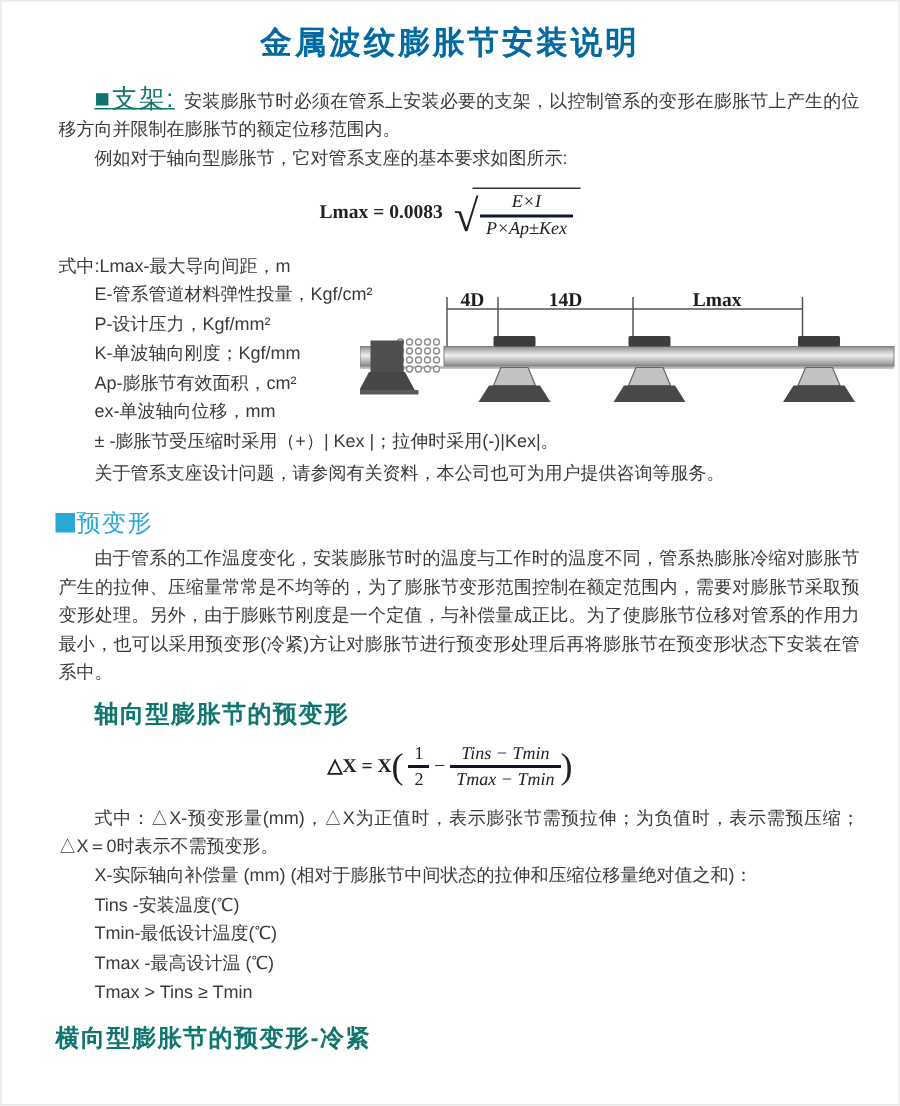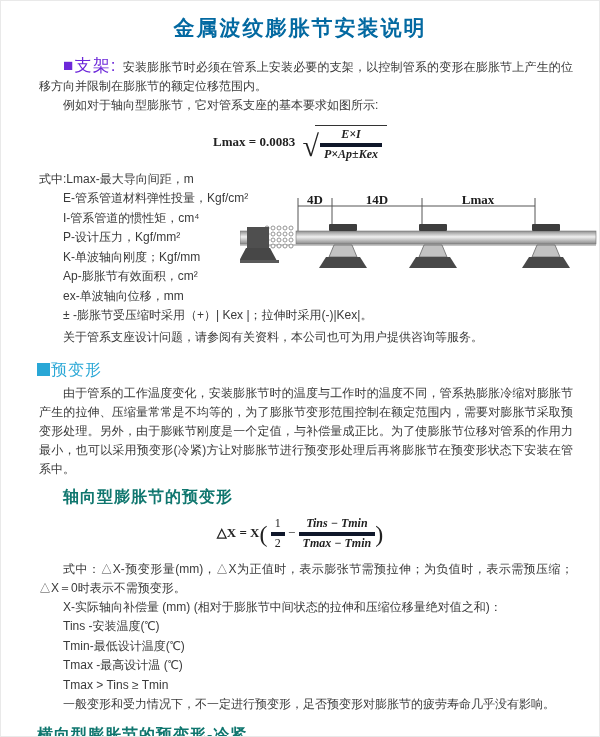--- a/index.html
+++ b/index.html
@@ -31,23 +31,24 @@
   .justify { text-align: justify; }
   .sec-square {
     display: inline-block;
     width: 13px; height: 13px;
     background: #29a7d6;
     vertical-align: -1px;
     margin-right: 1px;
   }
   .sec-label {
     font-size: 17px;
-    color: #6d28d9;
+    color: #0f766e;
     letter-spacing: 1px;
     margin-right: 6px;
+    text-decoration: underline;
   }
   .sec-head {
     margin: 13px 26px 3px 36px;
     font-size: 16px;
     color: #29a7d6;
     letter-spacing: 1px;
   }
   .sub-head {
     font-size: 16px;
     color: #0f766e;
@@ -66,22 +67,22 @@
   }
   .f-lhs { font-weight: bold; }
   .frac {
     display: inline-block;
     vertical-align: middle;
     text-align: center;
     line-height: 1.15;
     font-size: 12px;
   }
   .frac .num { display: block; padding: 0 4px 1px; }
-  .frac .den { display: block; border-top: 4px solid #0f172a; padding: 1px 4px 0; }
-  .ital { font-style: italic; font-weight: bold; }
+  .frac .den { display: block; border-top: 2px solid #0f172a; padding: 1px 4px 0; }
+  .ital { font-style: italic; }
   .radical {
     display: inline-block;
     font-size: 30px;
     line-height: 0.55;
     vertical-align: middle;
     font-weight: 400;
     margin: 0 -4px 0 4px;
     transform: translateY(3px);
   }
   .sqrt-content {
@@ -130,21 +131,20 @@
 <p class="body-text indent">例如对于轴向型膨胀节，它对管系支座的基本要求如图所示:</p>
 
 <div class="formula" style="margin:10px 0 8px;">
   <span class="f-lhs">Lmax = 0.0083</span>
   <span class="radical">√</span><span class="sqrt-content"><span class="frac ital"><span class="num">E×I</span><span class="den">P×Ap±Kex</span></span></span>
 </div>
 
 <div class="def-list">
   <div class="def-line">式中:Lmax-最大导向间距，m</div>
   <div class="def-line shift">E-管系管道材料弹性投量，Kgf/cm²</div>
-  <div class="def-line shift">I-管系管道的惯性矩，cm⁴</div>
   <div class="def-line shift">P-设计压力，Kgf/mm²</div>
   <div class="def-line shift">K-单波轴向刚度；Kgf/mm</div>
   <div class="def-line shift">Ap-膨胀节有效面积，cm²</div>
   <div class="def-line shift">ex-单波轴向位移，mm</div>
   <div class="def-line shift">± -膨胀节受压缩时采用（+）| Kex |；拉伸时采用(-)|Kex|。</div>
   <div class="def-line shift" style="margin-top:2px;">关于管系支座设计问题，请参阅有关资料，本公司也可为用户提供咨询等服务。</div>
 </div>
 
 <svg class="pipe-diagram" viewBox="0 0 357 100">
   <defs>
@@ -233,16 +233,15 @@
 </div>
 
 <p class="body-text indent justify">式中：△X-预变形量(mm)，△X为正值时，表示膨张节需预拉伸；为负值时，表示需预压缩；△X＝0时表示不需预变形。</p>
 
 <div class="item-list">
   <div class="item-line">X-实际轴向补偿量 (mm) (相对于膨胀节中间状态的拉伸和压缩位移量绝对值之和)：</div>
   <div class="item-line">Tins -安装温度(℃)</div>
   <div class="item-line">Tmin-最低设计温度(℃)</div>
   <div class="item-line">Tmax -最高设计温 (℃)</div>
   <div class="item-line">Tmax &gt; Tins ≥ Tmin</div>
-  <div class="item-line">一般变形和受力情况下，不一定进行预变形，足否预变形对膨胀节的疲劳寿命几乎没有影响。</div>
 </div>
 
 <div class="sub-head lateral">横向型膨胀节的预变形-冷紧</div>
 
 </body></html>

